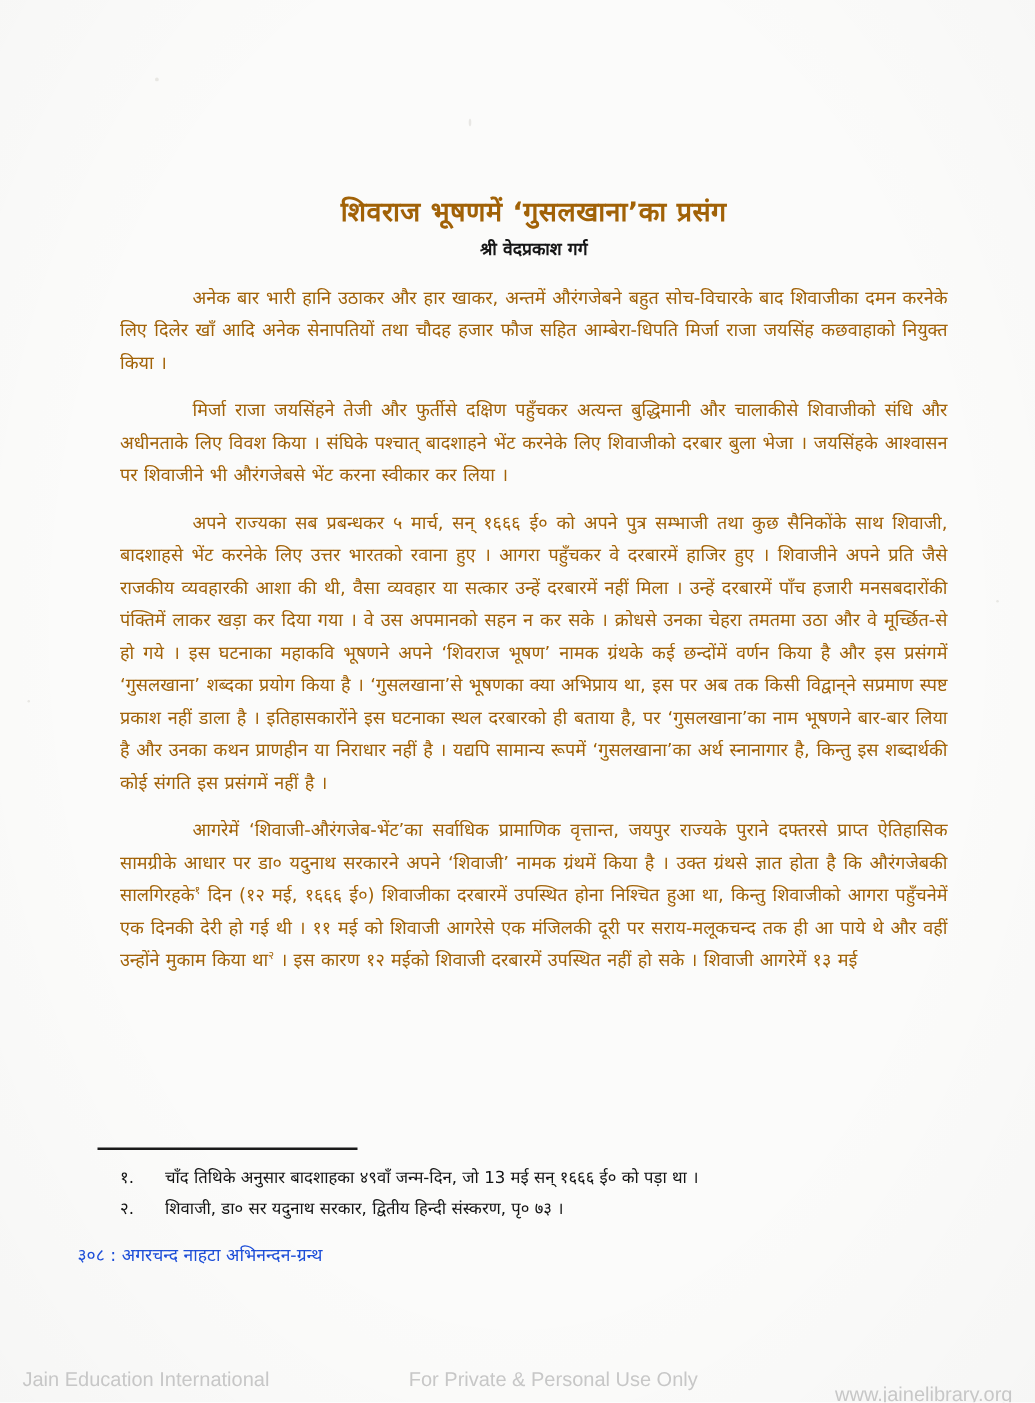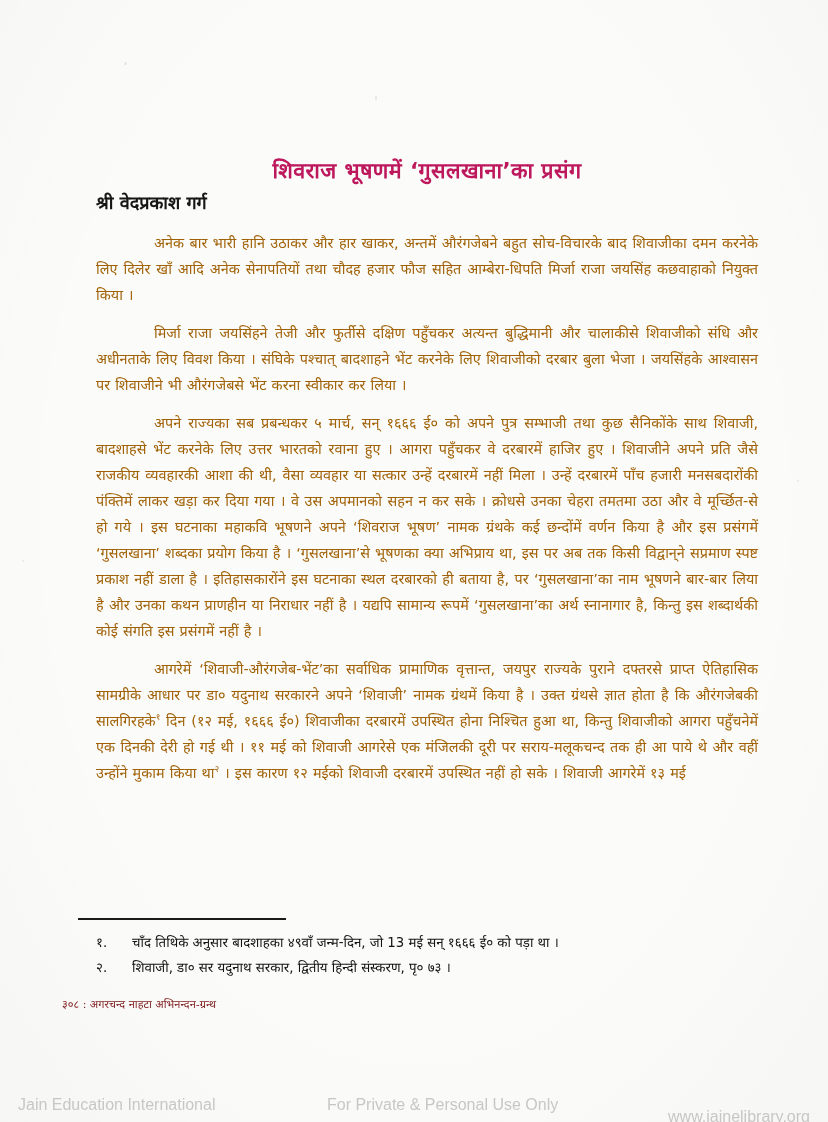--- a/index.html
+++ b/index.html
@@ -38,28 +38,28 @@
     width: 662px;
   }
 
   .doc-title {
     margin: 0;
     padding-top: 158px;
     text-align: center;
     font-size: 21.5px;
     font-weight: 700;
     letter-spacing: .4px;
-    color: #be185d;
+    color: #a16207;
     line-height: 1.25;
   }
   .doc-author {
     margin: 0;
     padding-top: 7px;
-    text-align: left;
-    font-size: 18px;
+    text-align: center;
+    font-size: 14px;
     font-weight: 700;
     color: #161616;
     line-height: 1.2;
   }
 
   .body-block {
     padding-top: 17px;
   }
   p.para {
     margin: 0 0 12px 0;
@@ -104,23 +104,23 @@
   .fn-num {
     flex: 0 0 auto;
     width: 36px;
   }
   .fn-text { flex: 1 1 auto; }
 
   .page-line {
     position: absolute;
     left: 62px;
     top: 993px;
-    font-size: 11px;
+    font-size: 14px;
     line-height: 24px;
-    color: #7f1d1d;
+    color: #1d4ed8;
     font-weight: 500;
   }
 
   .footer-bar {
     position: absolute;
     left: 0;
     right: 0;
     top: 1088px;
     height: 34px;
     display: flex;

